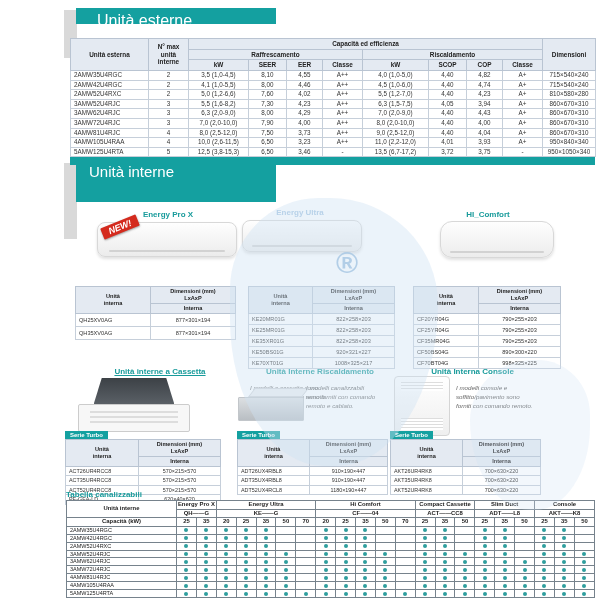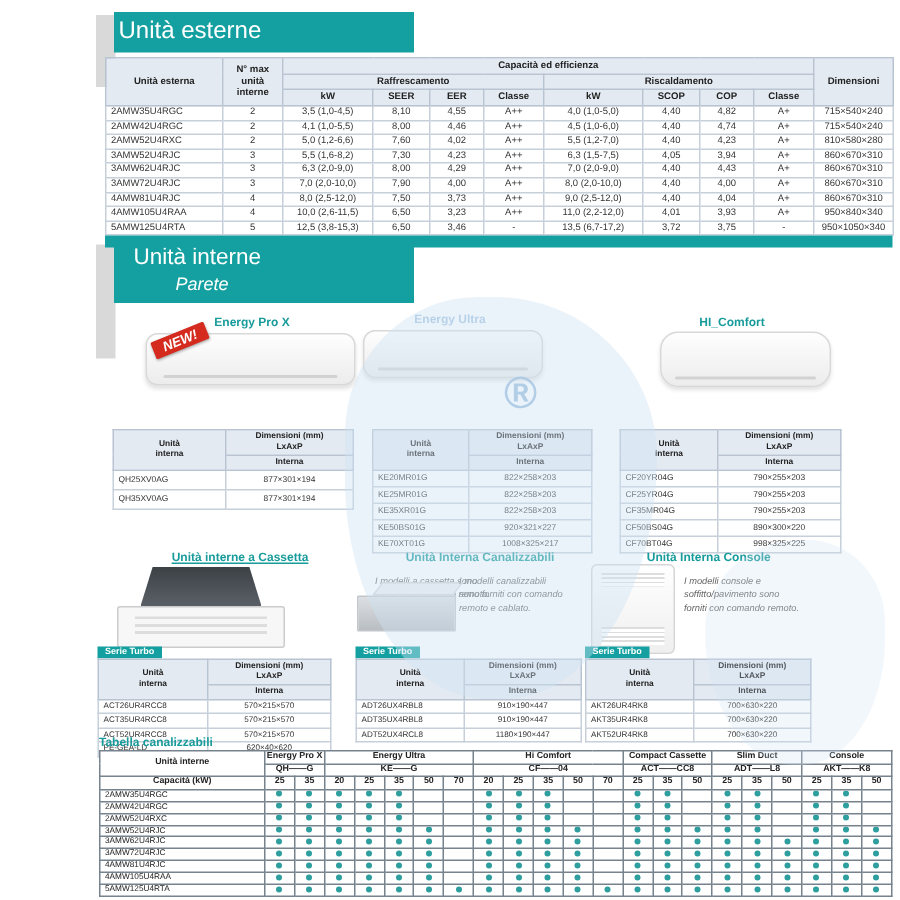--- a/index.html
+++ b/index.html
@@ -4,21 +4,21 @@
 <style>
   html,body{margin:0;padding:0;}
   body{width:600px;height:600px;position:relative;background:#fff;overflow:hidden;
        font-family:"Liberation Sans",sans-serif;-webkit-font-smoothing:antialiased;}
   
   .tab{position:absolute;background:#d9d9d9;z-index:1;}
   .tab1{left:64px;top:10px;width:13px;height:48px;}
   .tab2{left:64px;top:163px;width:13px;height:76px;}
   
   .banner{position:absolute;background:#14a0a0;color:#fff;z-index:2;box-sizing:border-box;}
-  .banner1{left:76px;top:8px;width:200px;height:27px;font-size:16px;line-height:26px;padding-left:3px;}
+  .banner1{left:76px;top:8px;width:200px;height:16px;font-size:16px;line-height:26px;padding-left:21px;}
   .banner2{left:76px;top:160px;width:200px;height:42px;padding:2px 0 0 13px;}
   .banner2 .l1{font-size:15px;line-height:19px;}
   .banner2 .l2{font-size:12px;font-style:italic;padding-left:28px;line-height:16px;}
   
   .ext-wrap{position:absolute;left:70px;top:38px;width:525px;z-index:3;}
   table{border-collapse:collapse;table-layout:fixed;}
   .ext{width:100%;}
   .ext th{background:#e4eaf2;border:1px solid #b9c4d2;font-size:6.4px;font-weight:bold;
           line-height:1.2;padding:1px 0;color:#222;text-align:center;}
   .ext td{border:1px solid #c6cfda;font-size:6.3px;height:8.6px;line-height:8.6px;
@@ -257,21 +257,20 @@
           <td>950×1050×340</td>
         </tr>
       </tbody>
   </table>
   <div class="teal-bar"></div>
 </div>
 
 <div class="tab tab2"></div>
 <div class="banner banner2">
   <div class="l1">Unità interne</div>
-  <div class="l2">Parete</div>
 </div>
 
 <div class="wall-label c-teal" style="left:88px;top:210px;width:160px;">Energy Pro X</div>
 <div class="badge">NEW!</div>
 <div class="ac-wall prox-img"></div>
 
 <div class="wall-label c-blue" style="left:230px;top:208px;width:140px;">Energy Ultra</div>
 <div class="ac-wall ultra-img"></div>
 
 <div class="wall-label c-teal" style="left:418px;top:210px;width:140px;">HI_Comfort</div>
@@ -421,21 +420,21 @@
         <td>ACT52UR4RCC8</td>
         <td>570×215×570</td>
       </tr>
       <tr>
         <td>PE-GEA-LD</td>
         <td>620×40×620</td>
       </tr>
     </tbody>
 </table>
 
-<div class="sec-title" style="left:240px;top:367px;width:160px;">Unità Interna Canalizzabili</div>
+<div class="sec-title" style="left:240px;top:367px;width:160px;">Unità Interne Riscaldamento</div>
 <div class="duct">
   <div class="duct-top"></div>
   <div class="duct-front"></div>
 </div>
 <div class="desc" style="left:306px;top:384px;width:72px;">I modelli canalizzabili sono forniti con comando remoto e cablato.</div>
 <div class="serie" style="left:237px;top:431px;">Serie Turbo</div>
 <table class="mini small" style="left:237px;top:439px;width:150px;">
   <colgroup>
       <col style="width:72px">
       <col style="width:78px">

